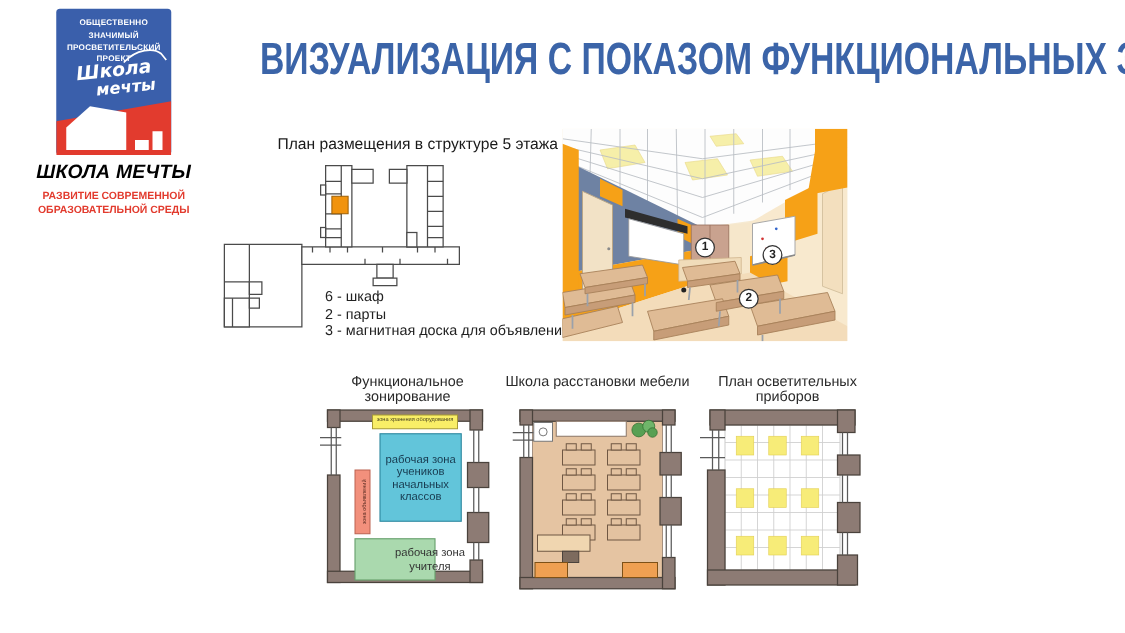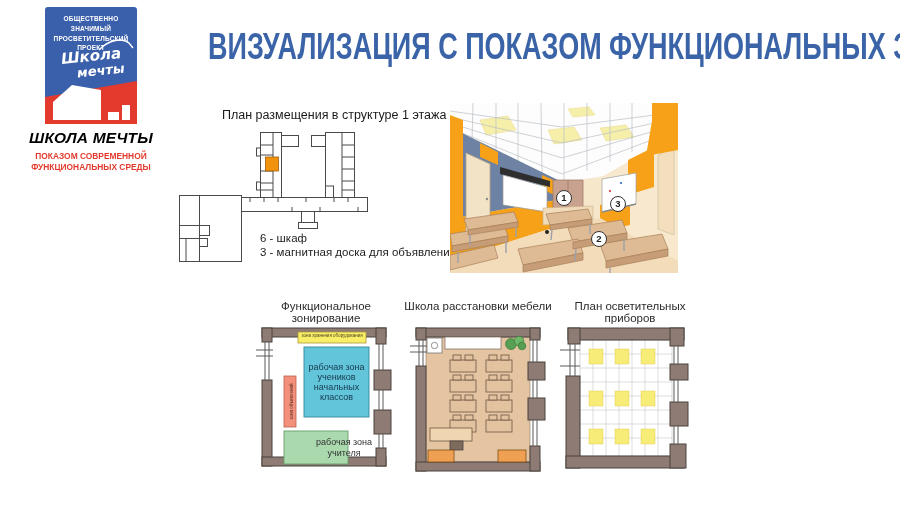--- a/index.html
+++ b/index.html
@@ -65,27 +65,27 @@
     <div class="logo-script2">мечты</div>
     <svg class="abs logo-building" width="92" height="46" viewBox="0 0 92 46">
       <polygon points="0,19 92,3 92,46 0,46" fill="#e23b2e"></polygon>
       <polygon points="8,24 8,42 56,42 56,12 27,7" fill="#ffffff"></polygon>
       <rect x="63" y="34" width="11" height="8" fill="#ffffff"></rect>
       <rect x="77" y="27" width="8" height="15" fill="#ffffff"></rect>
     </svg>
   </div>
   <div class="abs logo-title">ШКОЛА МЕЧТЫ</div>
   <div class="abs logo-subtitle">
-    <div>ПОКАЗОМ СОВРЕМЕННОЙ</div>
-    <div>ФУНКЦИОНАЛЬНЫХ СРЕДЫ</div>
+    <div>РАЗВИТИЕ СОВРЕМЕННОЙ</div>
+    <div>ОБРАЗОВАТЕЛЬНОЙ СРЕДЫ</div>
   </div>
 
   <div class="abs slide-title">ВИЗУАЛИЗАЦИЯ С ПОКАЗОМ ФУНКЦИОНАЛЬНЫХ ЗОН</div>
 
-  <div class="abs fp-caption">План размещения в структуре 1 этажа</div>
+  <div class="abs fp-caption">План размещения в структуре 5 этажа</div>
 
   <svg class="abs fp-svg" width="218" height="140" viewBox="0 0 218 140">
     <g fill="#ffffff" stroke="#4a4a4a" stroke-width="1">
 
       <rect x="1.5" y="69.5" width="62" height="66"></rect>
       <line x1="21.5" y1="69.5" x2="21.5" y2="135.5"></line>
       <line x1="1.5" y1="99.5" x2="21.5" y2="99.5"></line>
       <rect x="1.5" y="112.5" width="20" height="23"></rect>
       <line x1="8" y1="112.5" x2="8" y2="135.5"></line>
       <rect x="21.5" y="99.5" width="10" height="10"></rect>
@@ -124,20 +124,21 @@
       <rect x="147.5" y="60" width="8" height="11.5"></rect>
 
       <rect x="123.5" y="85.5" width="13" height="11"></rect>
       <rect x="120.5" y="96.5" width="19" height="6"></rect>
     </g>
     <rect x="87.5" y="31" width="13" height="14" fill="#f1930d" stroke="#9c5f05" stroke-width="0.8"></rect>
   </svg>
 
   <div class="abs fp-legend">
     <div>6 - шкаф</div>
+    <div>2 - парты</div>
     <div>3 - магнитная доска для объявлений</div>
   </div>
 
   <svg class="abs render-svg" width="228" height="170" viewBox="0 0 228 170">
     <defs>
       <clipPath id="ceilClip">
           <polygon points="0,0 228,0 228,30 162,72 112,79 0,28"></polygon>
         </clipPath>
     </defs>
 

